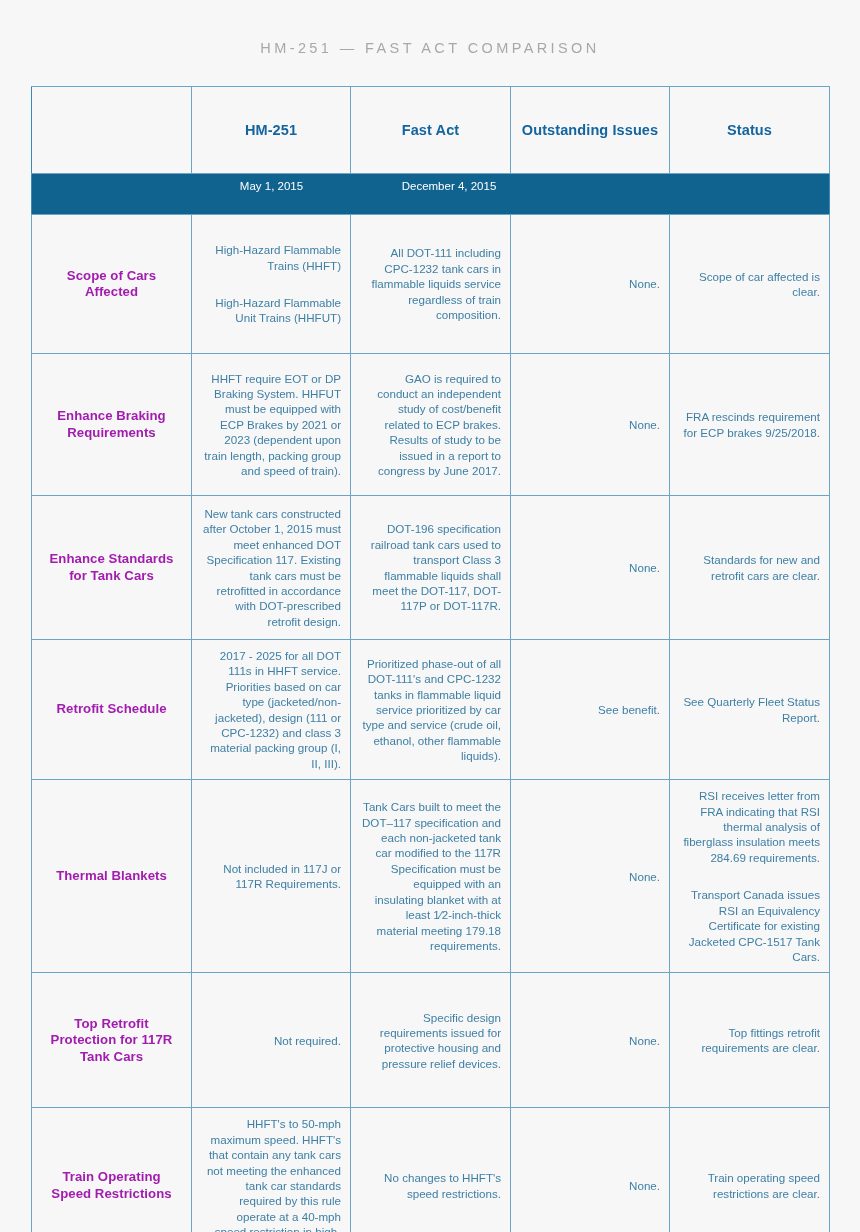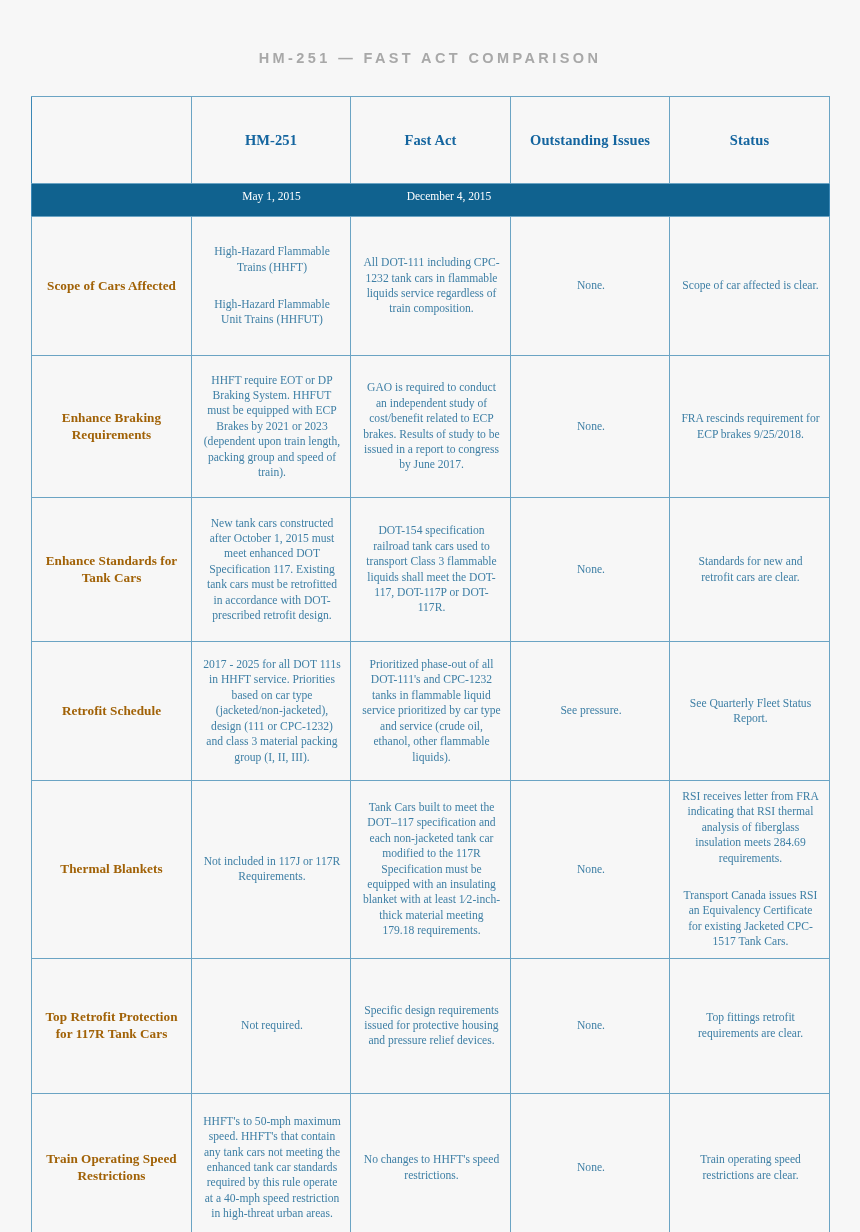--- a/index.html
+++ b/index.html
@@ -16,25 +16,25 @@
   .page {
     position: relative;
     width: 860px;
     height: 1232px;
     box-sizing: border-box;
   }
   .page-title {
     text-align: center;
     color: #a8a8a8;
     font-size: 14.5px;
-    font-weight: bold;
+    font-weight: normal;
     letter-spacing: 3.4px;
     padding-top: 38px;
     padding-bottom: 0;
-    margin: 12px;
+    margin: 2px;
     text-transform: uppercase;
   }
   .table-wrap {
     position: absolute;
     left: 31px;
     top: 84px;
     width: 798px;
   }
   table.cmp {
     border-collapse: collapse;
@@ -46,21 +46,20 @@
   table.cmp col.c1 { width: 159px; }
   table.cmp col.c2 { width: 160px; }
   table.cmp col.c3 { width: 159px; }
   table.cmp col.c4 { width: 160px; }
 
   table.cmp td, table.cmp th {
     border: 1px solid #6ba4c4;
     vertical-align: middle;
     padding: 8px 10px;
     background: #f7f7f7;
-    font-family: Liberation Serif, serif;
   }
   
   tr.head th {
     height: 70px;
     color: #14659f;
     font-size: 14.5px;
     font-weight: bold;
     text-align: center;
     letter-spacing: 0.1px;
     line-height: 1.12;
@@ -71,21 +70,21 @@
 
   
   tr.dates td {
     background: #10628f;
     border: none;
     padding: 0;
     height: 24px;
   }
   .dateband {
     position: relative;
-    height: 32px;
+    height: 40px;
     background: #10628f;
   }
   .dateband span {
     position: absolute;
     top: 0;
     height: 24px;
     line-height: 24px;
     color: #ffffff;
     font-size: 11.5px;
     text-align: center;
@@ -94,29 +93,29 @@
   .dateband .d1 { left: 160px; width: 159px; }
   .dateband .d2 { left: 337px; width: 160px; }
 
   
   tr.body td {
     font-size: 11.6px;
     line-height: 1.33;
     color: #3e7fa5;
   }
   tr.body td.label {
-    color: #a16207;
+    color: #a21caf;
     font-weight: bold;
     font-size: 13.2px;
     text-align: center;
     line-height: 1.25;
     letter-spacing: 0.05px;
   }
   tr.body td.cell {
-    text-align: center;
+    text-align: right;
     padding-left: 11px;
     padding-right: 9px;
   }
   td.cell p {
     margin: 0;
   }
   td.cell p + p {
     margin-top: 22px;
   }
   .r1 td { height: 122px; }
@@ -194,40 +193,40 @@
             <p>FRA rescinds requirement for ECP brakes 9/25/2018.</p>
           </td>
         </tr>
 
         <tr class="body r3">
           <td class="label">Enhance Standards for Tank Cars</td>
           <td class="cell">
             <p>New tank cars constructed after October 1, 2015 must meet enhanced DOT Specification 117. Existing tank cars must be retrofitted in accordance with DOT-prescribed retrofit design.</p>
           </td>
           <td class="cell">
-            <p>DOT-154 specification railroad tank cars used to transport Class 3 flammable liquids shall meet the DOT-117, DOT-117P or DOT-117R.</p>
+            <p>DOT-196 specification railroad tank cars used to transport Class 3 flammable liquids shall meet the DOT-117, DOT-117P or DOT-117R.</p>
           </td>
           <td class="cell">
             <p>None.</p>
           </td>
           <td class="cell">
             <p>Standards for new and retrofit cars are clear.</p>
           </td>
         </tr>
 
         <tr class="body r4">
           <td class="label">Retrofit Schedule</td>
           <td class="cell">
             <p>2017 - 2025 for all DOT 111s in HHFT service. Priorities based on car type (jacketed/non-jacketed), design (111 or CPC-1232) and class 3 material packing group (I, II, III).</p>
           </td>
           <td class="cell">
             <p>Prioritized phase-out of all DOT-111's and CPC-1232 tanks in flammable liquid service prioritized by car type and service (crude oil, ethanol, other flammable liquids).</p>
           </td>
           <td class="cell">
-            <p>See pressure.</p>
+            <p>See benefit.</p>
           </td>
           <td class="cell">
             <p>See Quarterly Fleet Status Report.</p>
           </td>
         </tr>
 
         <tr class="body r5">
           <td class="label">Thermal Blankets</td>
           <td class="cell">
             <p>Not included in 117J or 117R Requirements.</p>

